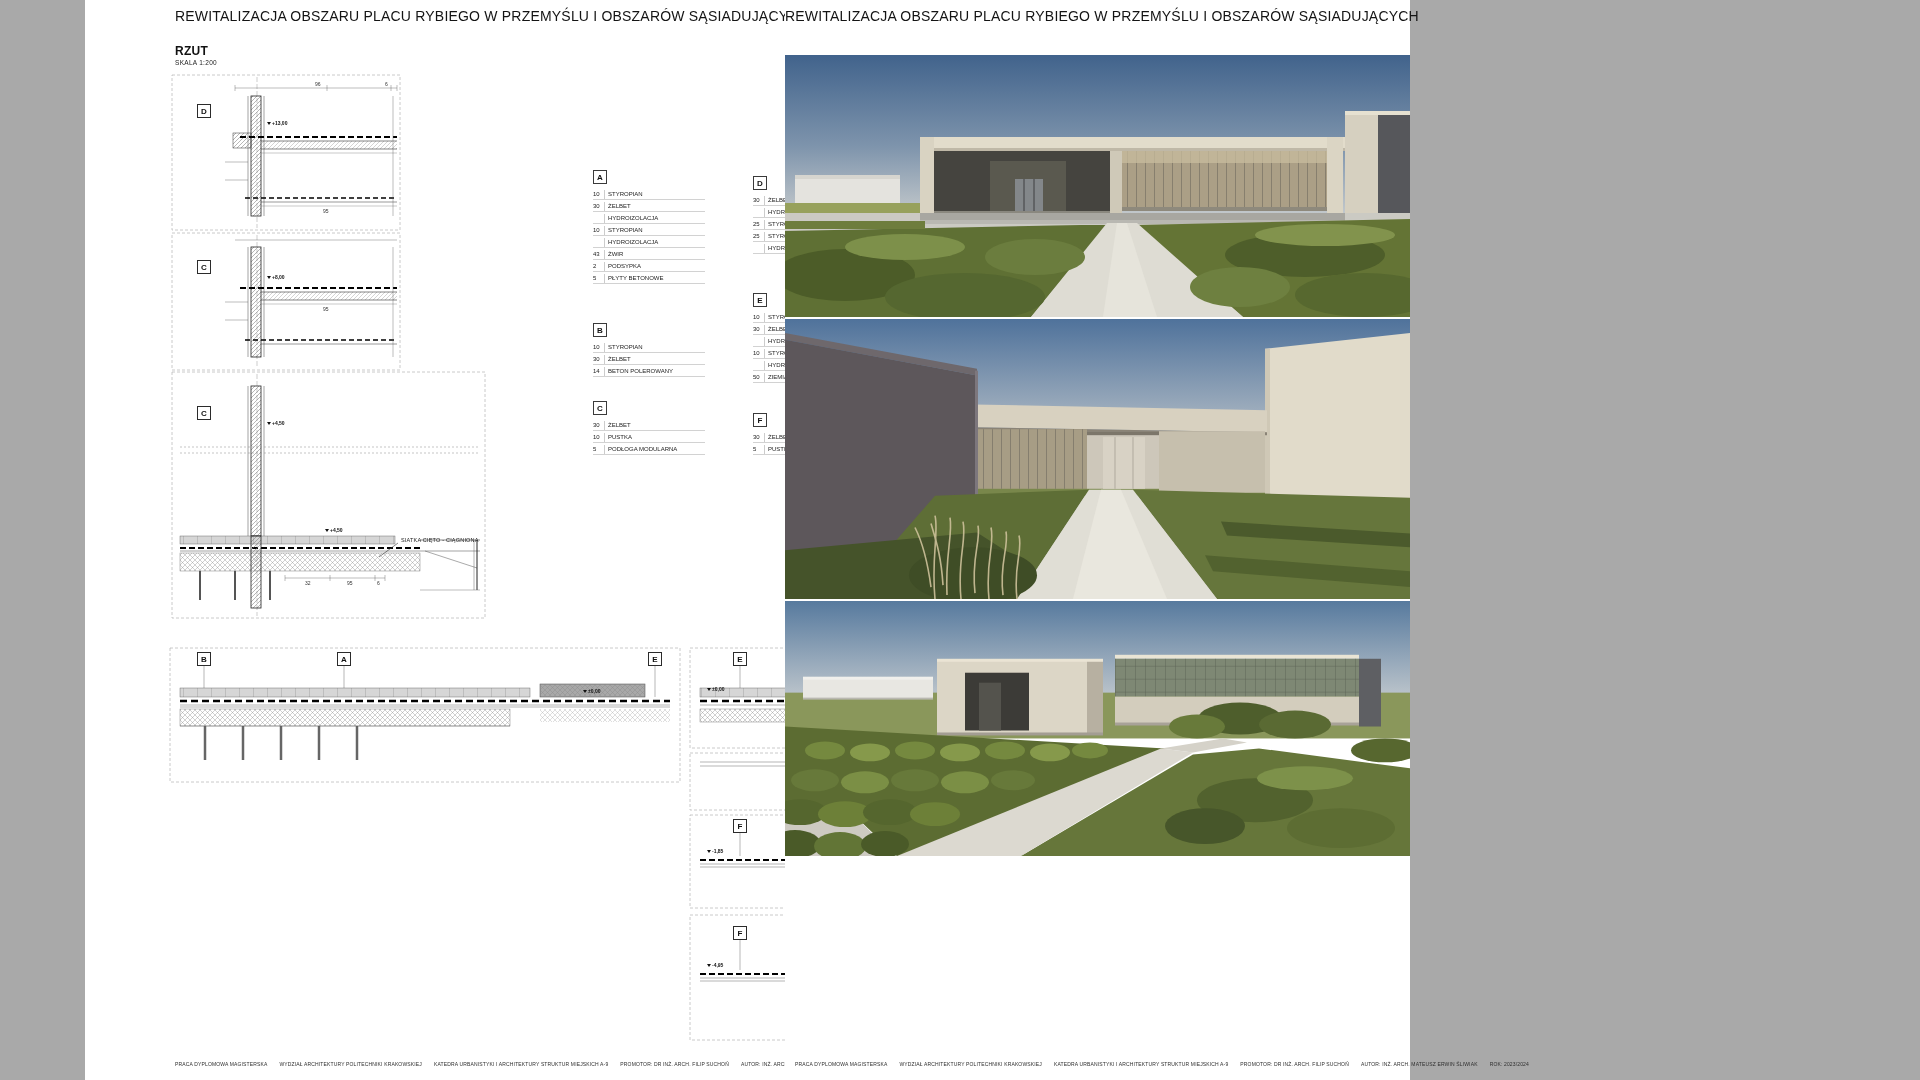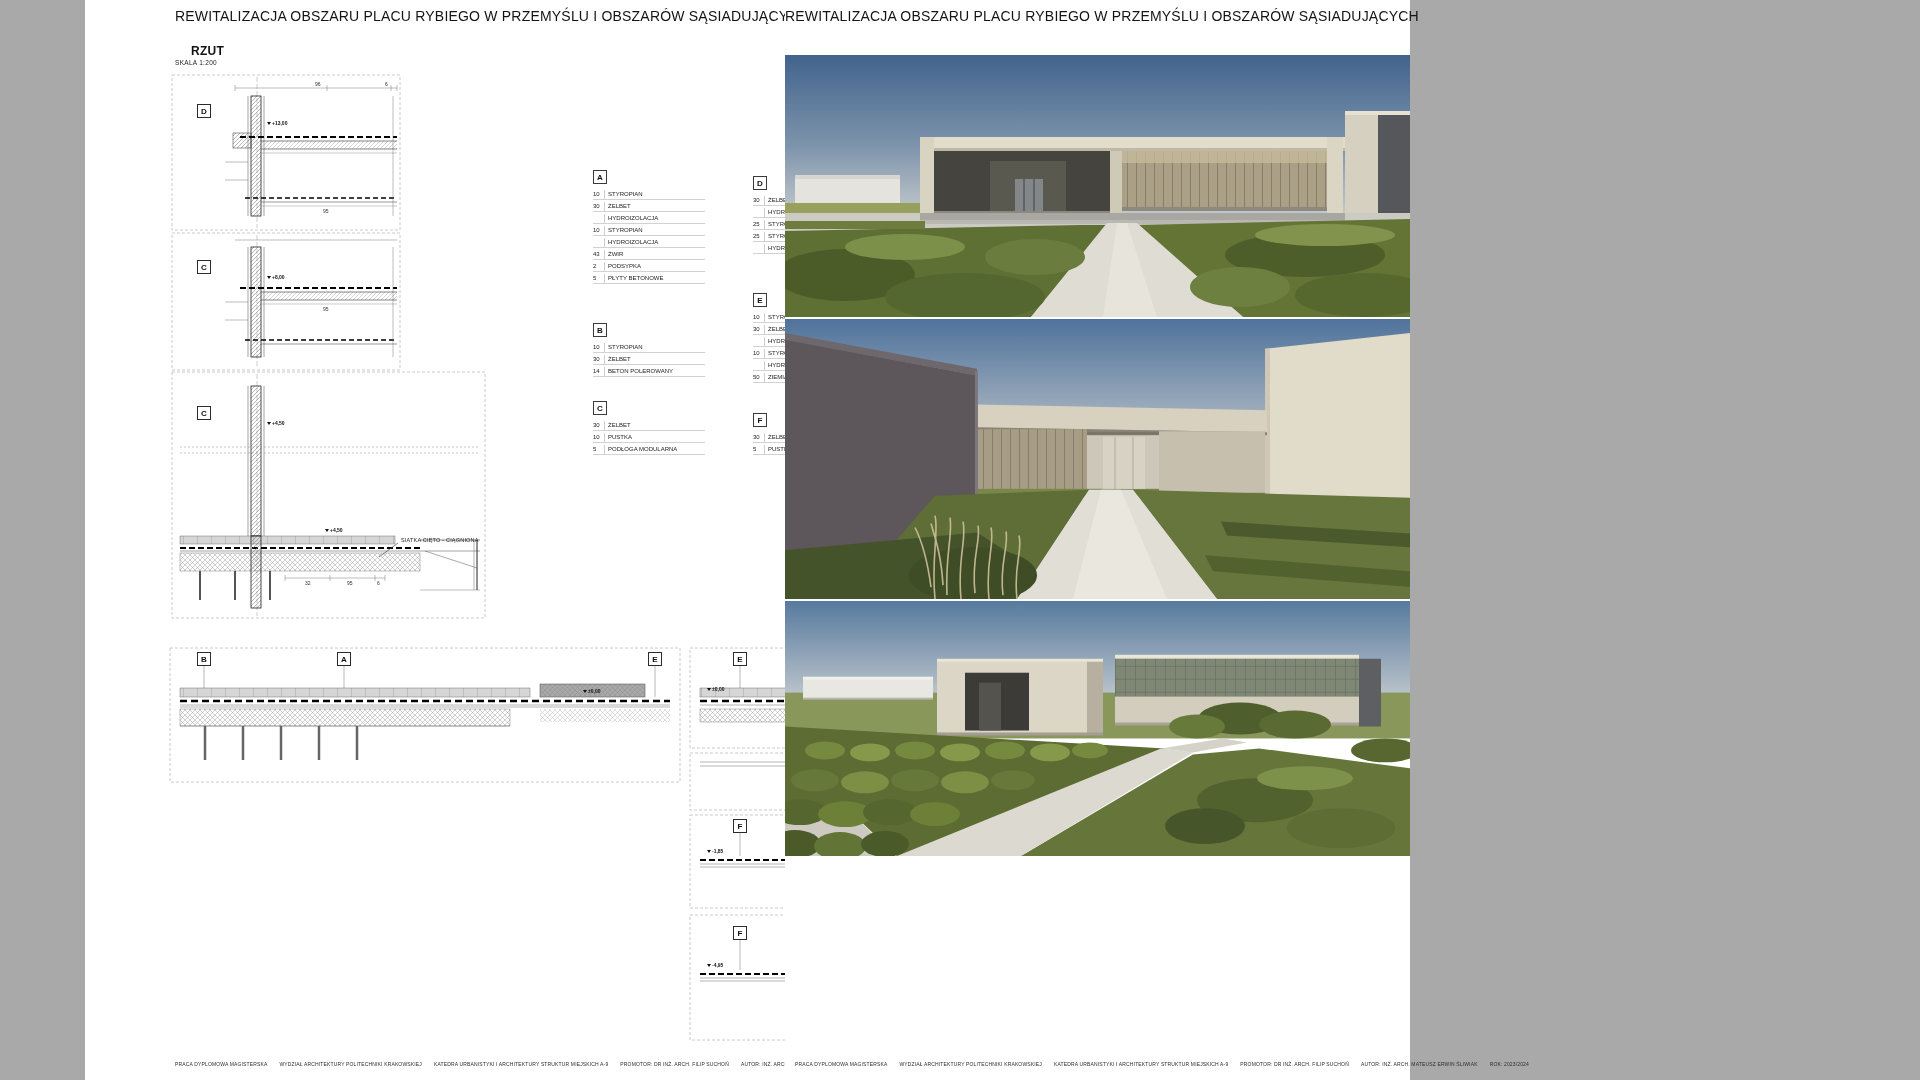--- a/index.html
+++ b/index.html
@@ -28,21 +28,21 @@
   svg{display:block}
 </style>
 </head>
 <body>
 
 <div class="canvas">
 
   <div class="board" id="bL">
 
     <div class="abs t1" style="left:90px;top:8px">REWITALIZACJA OBSZARU PLACU RYBIEGO W PRZEMYŚLU I OBSZARÓW SĄSIADUJĄCYCH</div>
-    <div class="abs rz" style="left:106px;top:44px">RZUT</div>
+    <div class="abs rz" style="left:90px;top:44px">RZUT</div>
     <div class="abs sk" style="left:90px;top:59px">SKALA 1:200</div>
 
     <svg class="abs" style="left:0;top:0" width="700" height="1080" viewBox="0 0 700 1080">
       <defs>
         <pattern id="hx" patternUnits="userSpaceOnUse" width="4" height="4">
           <path d="M0,4 L4,0" stroke="#6e6e6e" stroke-width="0.5"></path>
         </pattern>
         <pattern id="cx" patternUnits="userSpaceOnUse" width="5" height="5">
           <path d="M0,5 L5,0 M0,0 L5,5" stroke="#8a8a8a" stroke-width="0.4"></path>
         </pattern>

